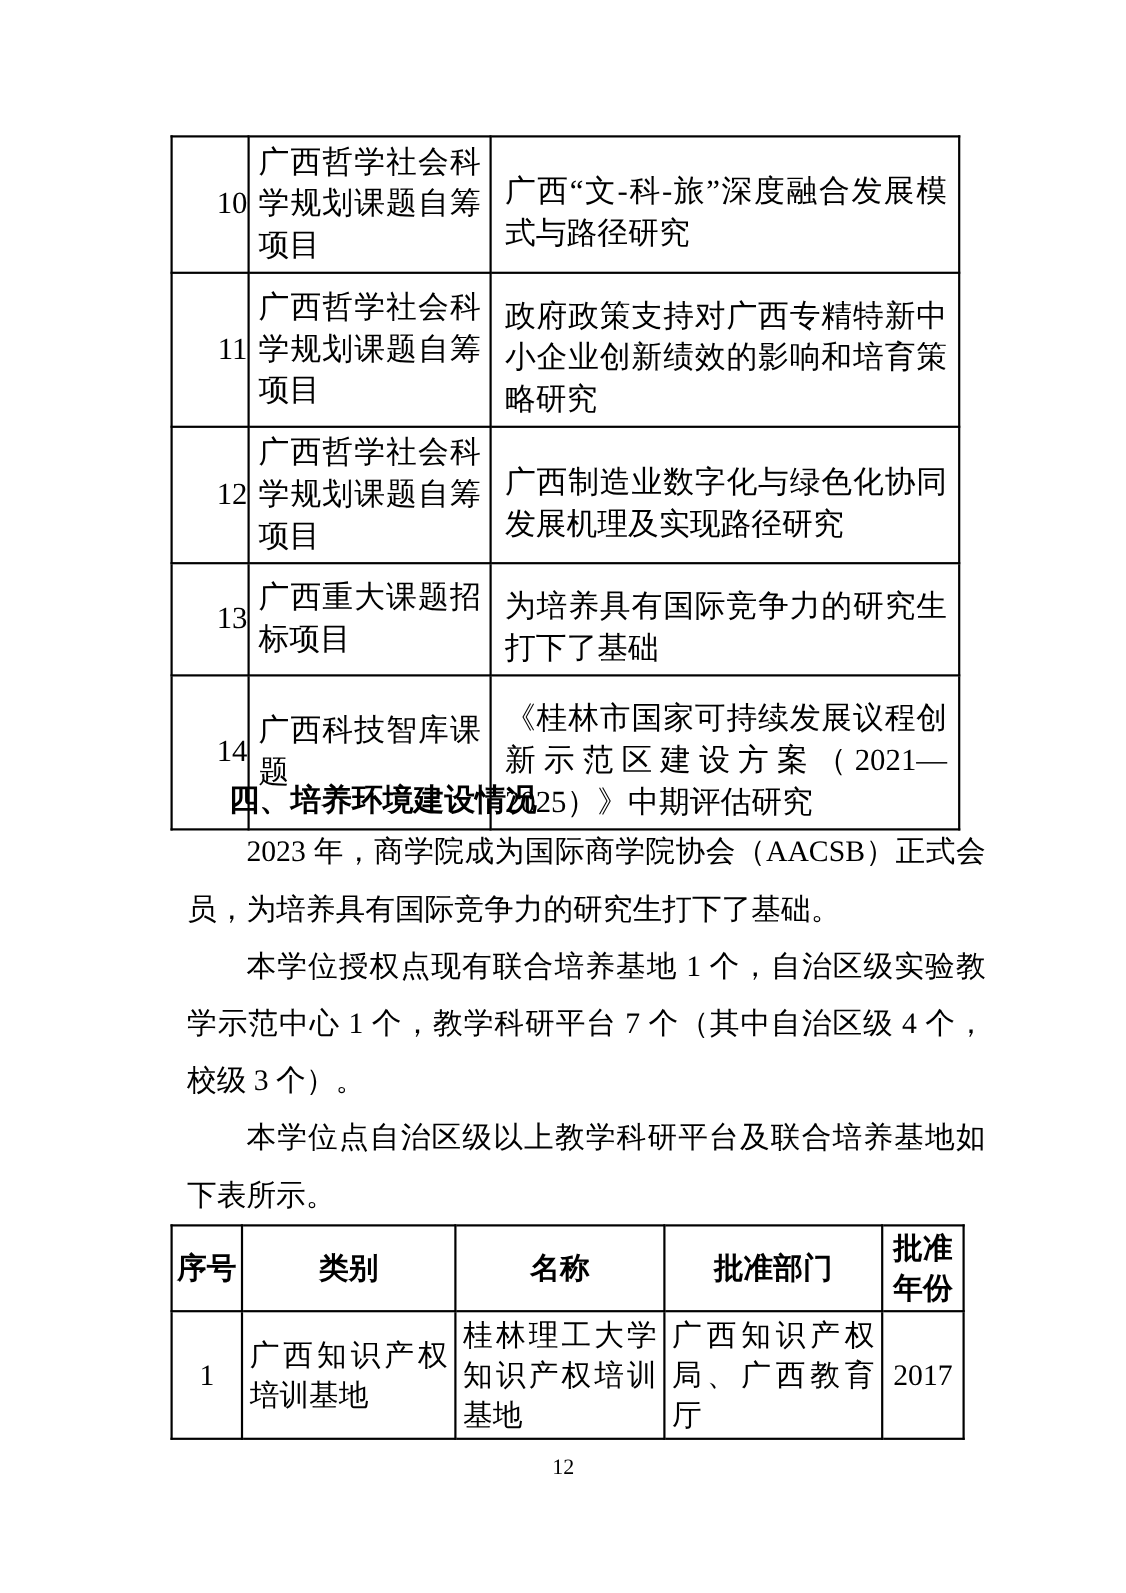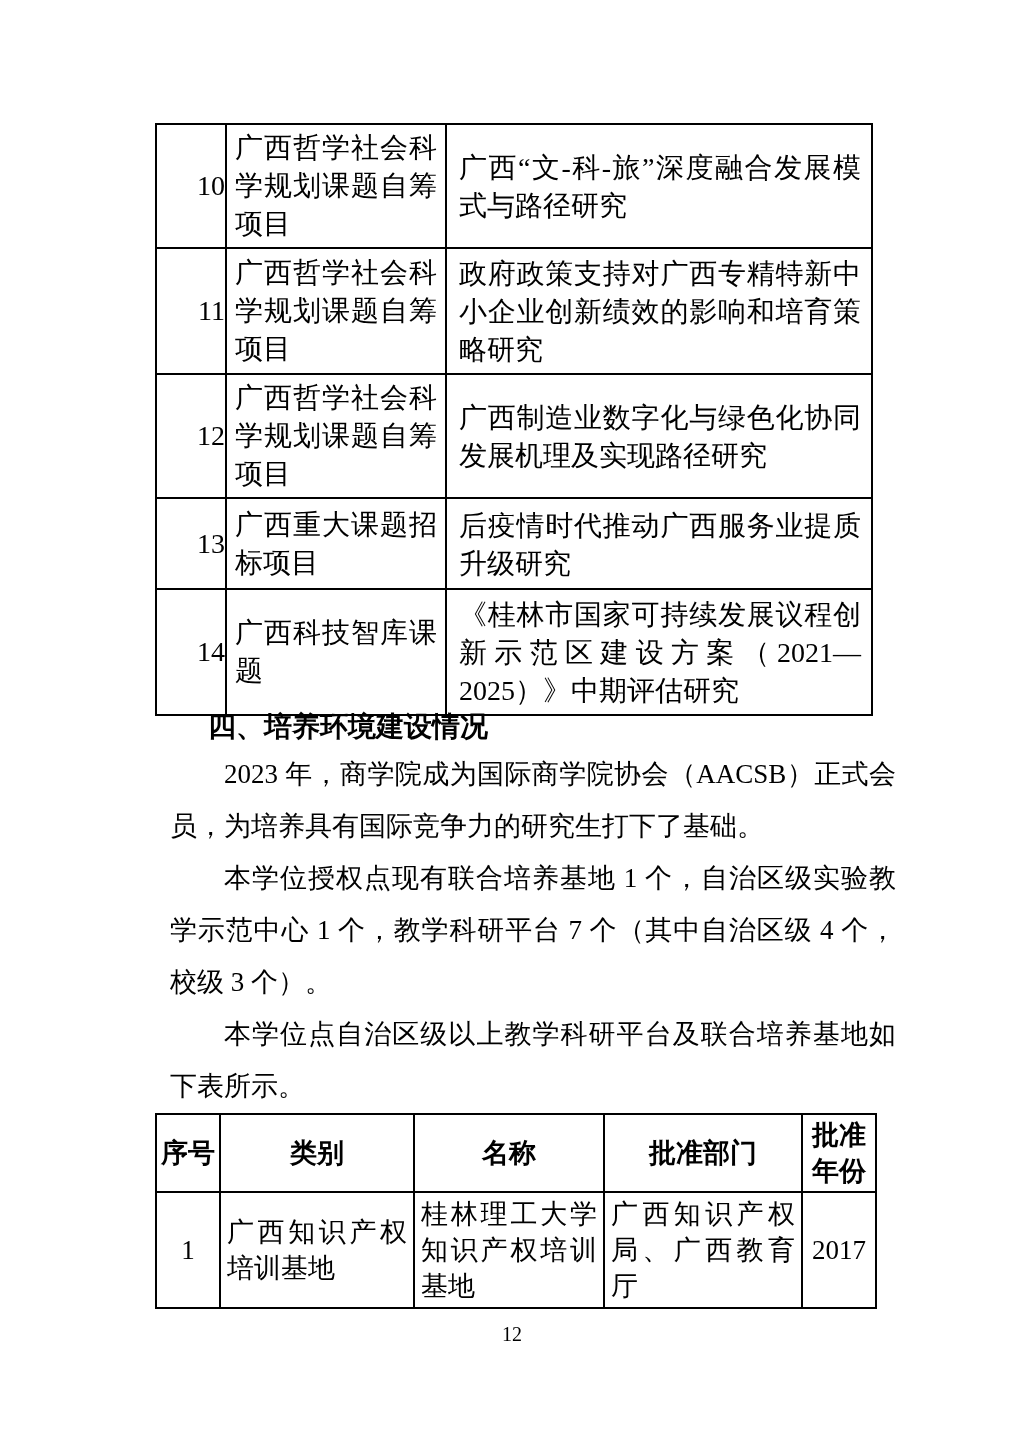--- a/index.html
+++ b/index.html
@@ -30,21 +30,21 @@
     line-height: 38px;
   }
   table.projects td.cell-no { text-align: right; }
   table.projects td.cell-type {
     padding: 4px 8px;
     text-align: justify;
     text-justify: inter-character;
     border-radius: 24px;
   }
   table.projects td.cell-title {
-    padding: 6px 10px 4px 12px;
+    padding: 20px 10px 4px 12px;
     text-align: justify;
     text-justify: inter-character;
   }
 
   
   .section-heading {
     position: absolute;
     left: 150px;
     top: 706px;
     width: 728px;
@@ -131,21 +131,21 @@
         <td class="cell-title">政府政策支持对广西专精特新中小企业创新绩效的影响和培育策略研究</td>
       </tr>
       <tr style="height:120px">
         <td class="cell-no">12</td>
         <td class="cell-type">广西哲学社会科学规划课题自筹项目</td>
         <td class="cell-title">广西制造业数字化与绿色化协同发展机理及实现路径研究</td>
       </tr>
       <tr style="height:91px">
         <td class="cell-no">13</td>
         <td class="cell-type">广西重大课题招标项目</td>
-        <td class="cell-title">后疫情时代推动广西服务业提质升级研究</td>
+        <td class="cell-title">为培养具有国际竞争力的研究生打下了基础</td>
       </tr>
       <tr style="height:116px">
         <td class="cell-no">14</td>
         <td class="cell-type">广西科技智库课题</td>
         <td class="cell-title">《桂林市国家可持续发展议程创新示范区建设方案（2021—2025）》中期评估研究</td>
       </tr>
     </tbody>
   </table>
 
   <div class="section-heading">四、培养环境建设情况</div>

